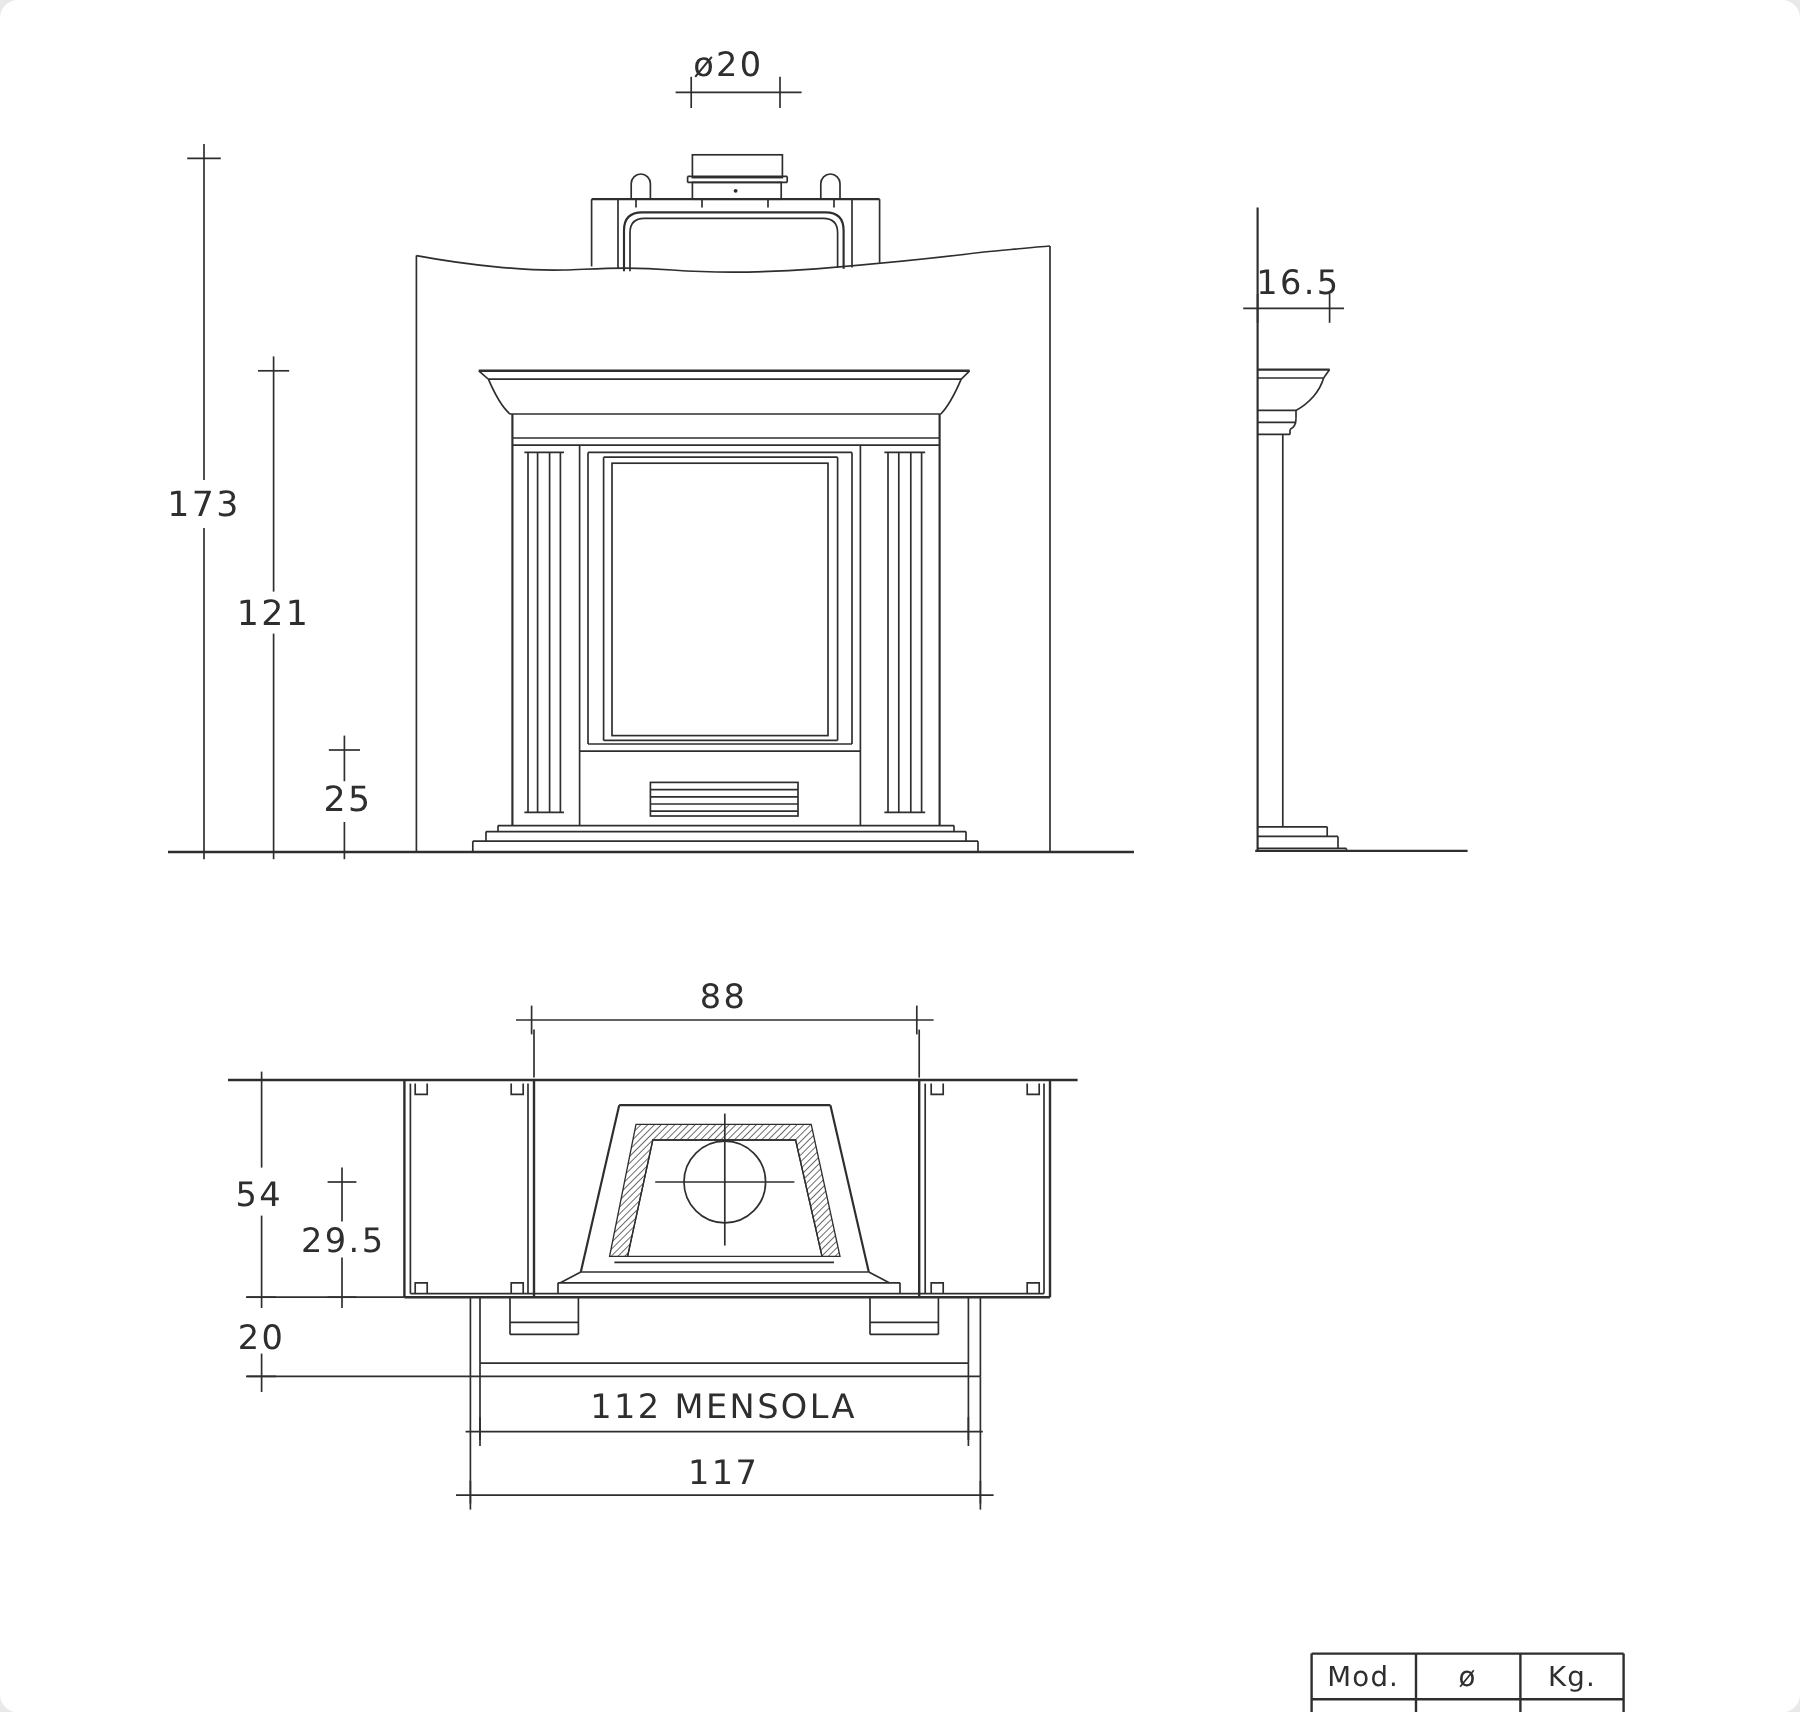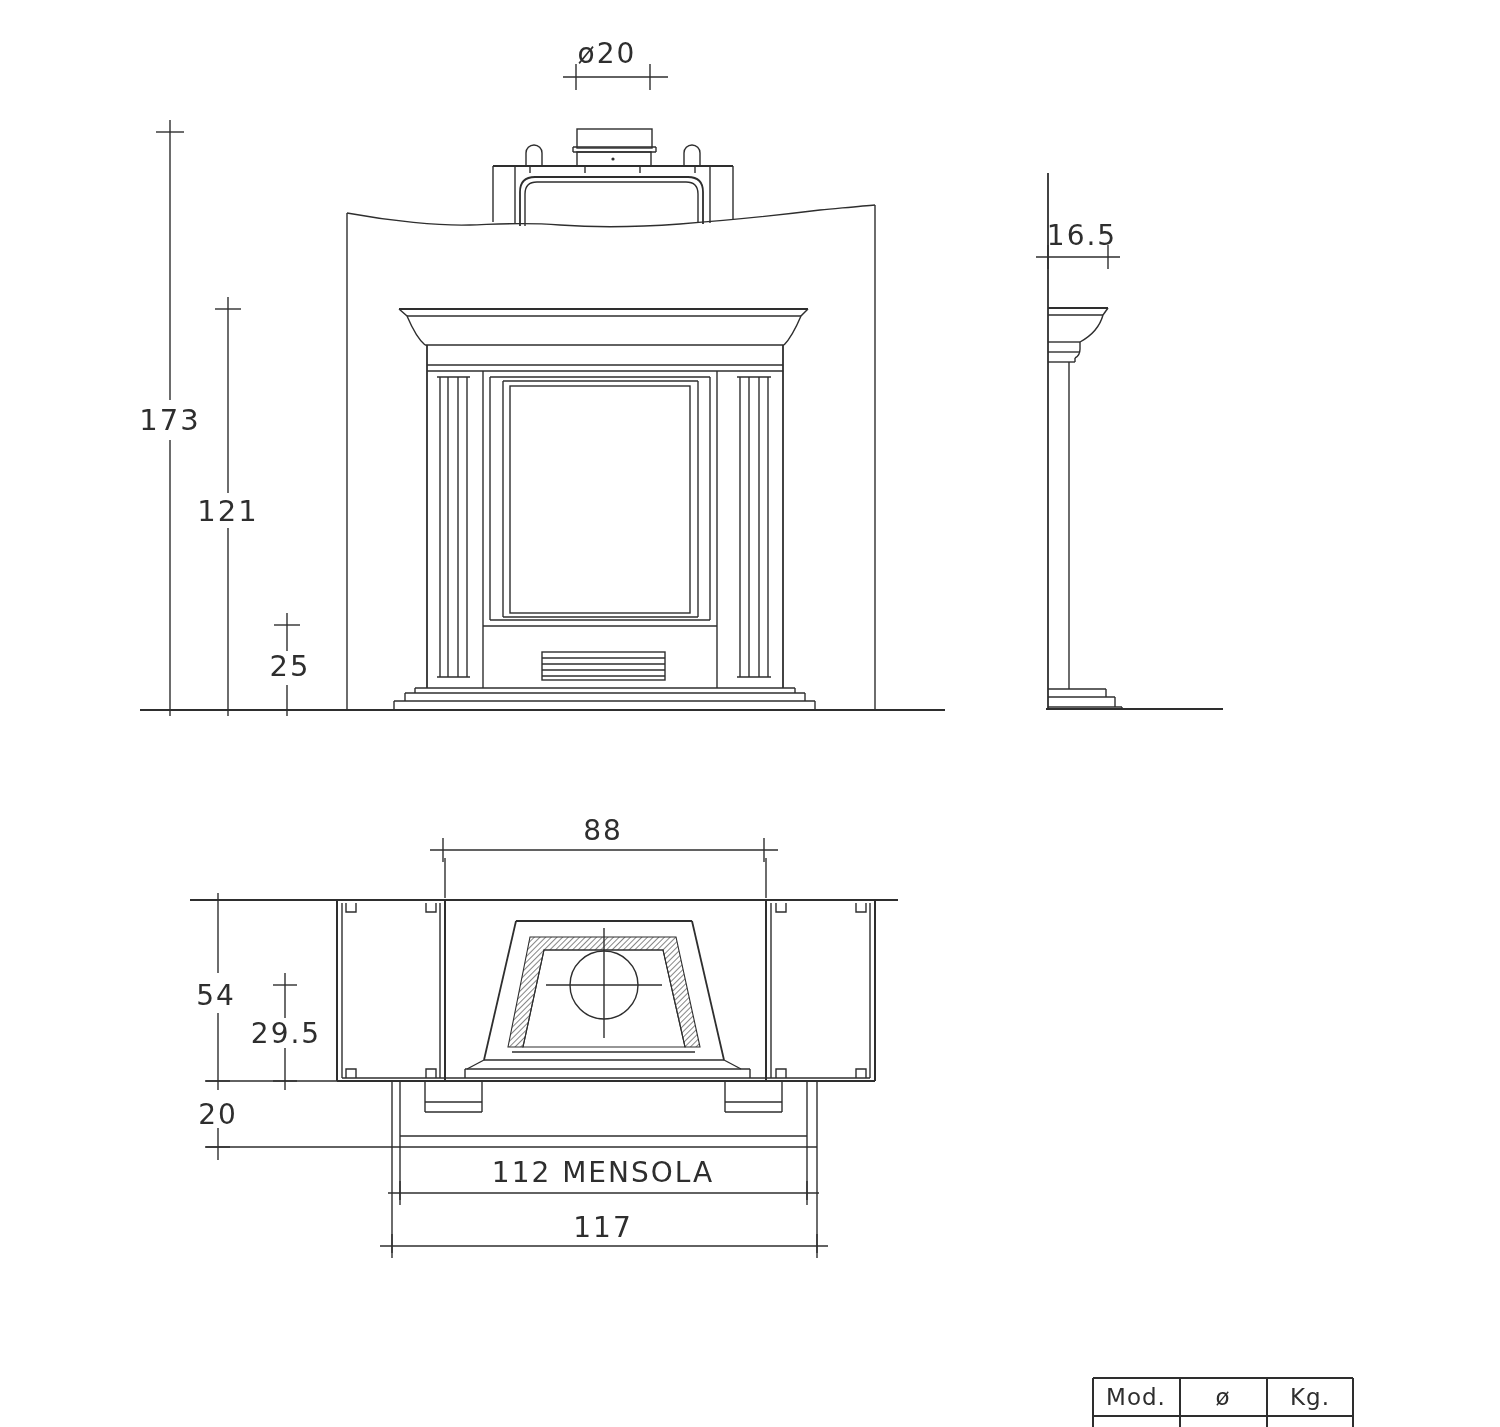--- a/index.html
+++ b/index.html
@@ -3,20 +3,21 @@
 <meta charset="utf-8">
 <style>
   html,body{margin:0;padding:0;background:#e9e9e9;}
   .sheet{
     position:relative;
     width:1500px;height:1427px;
     background:#ffffff;
     font-family:"DejaVu Sans", "Liberation Sans", sans-serif;
     margin:0 auto;
     overflow:hidden;
+    border-radius:15px;
   }
   svg{display:block;}
   .dim-text{
     font-family:"DejaVu Sans", "Liberation Sans", sans-serif;
     fill:#2e2e2e;
     letter-spacing:2px;
   }
   .tbl-text{
     font-family:"DejaVu Sans", "Liberation Sans", sans-serif;
     fill:#2e2e2e;

